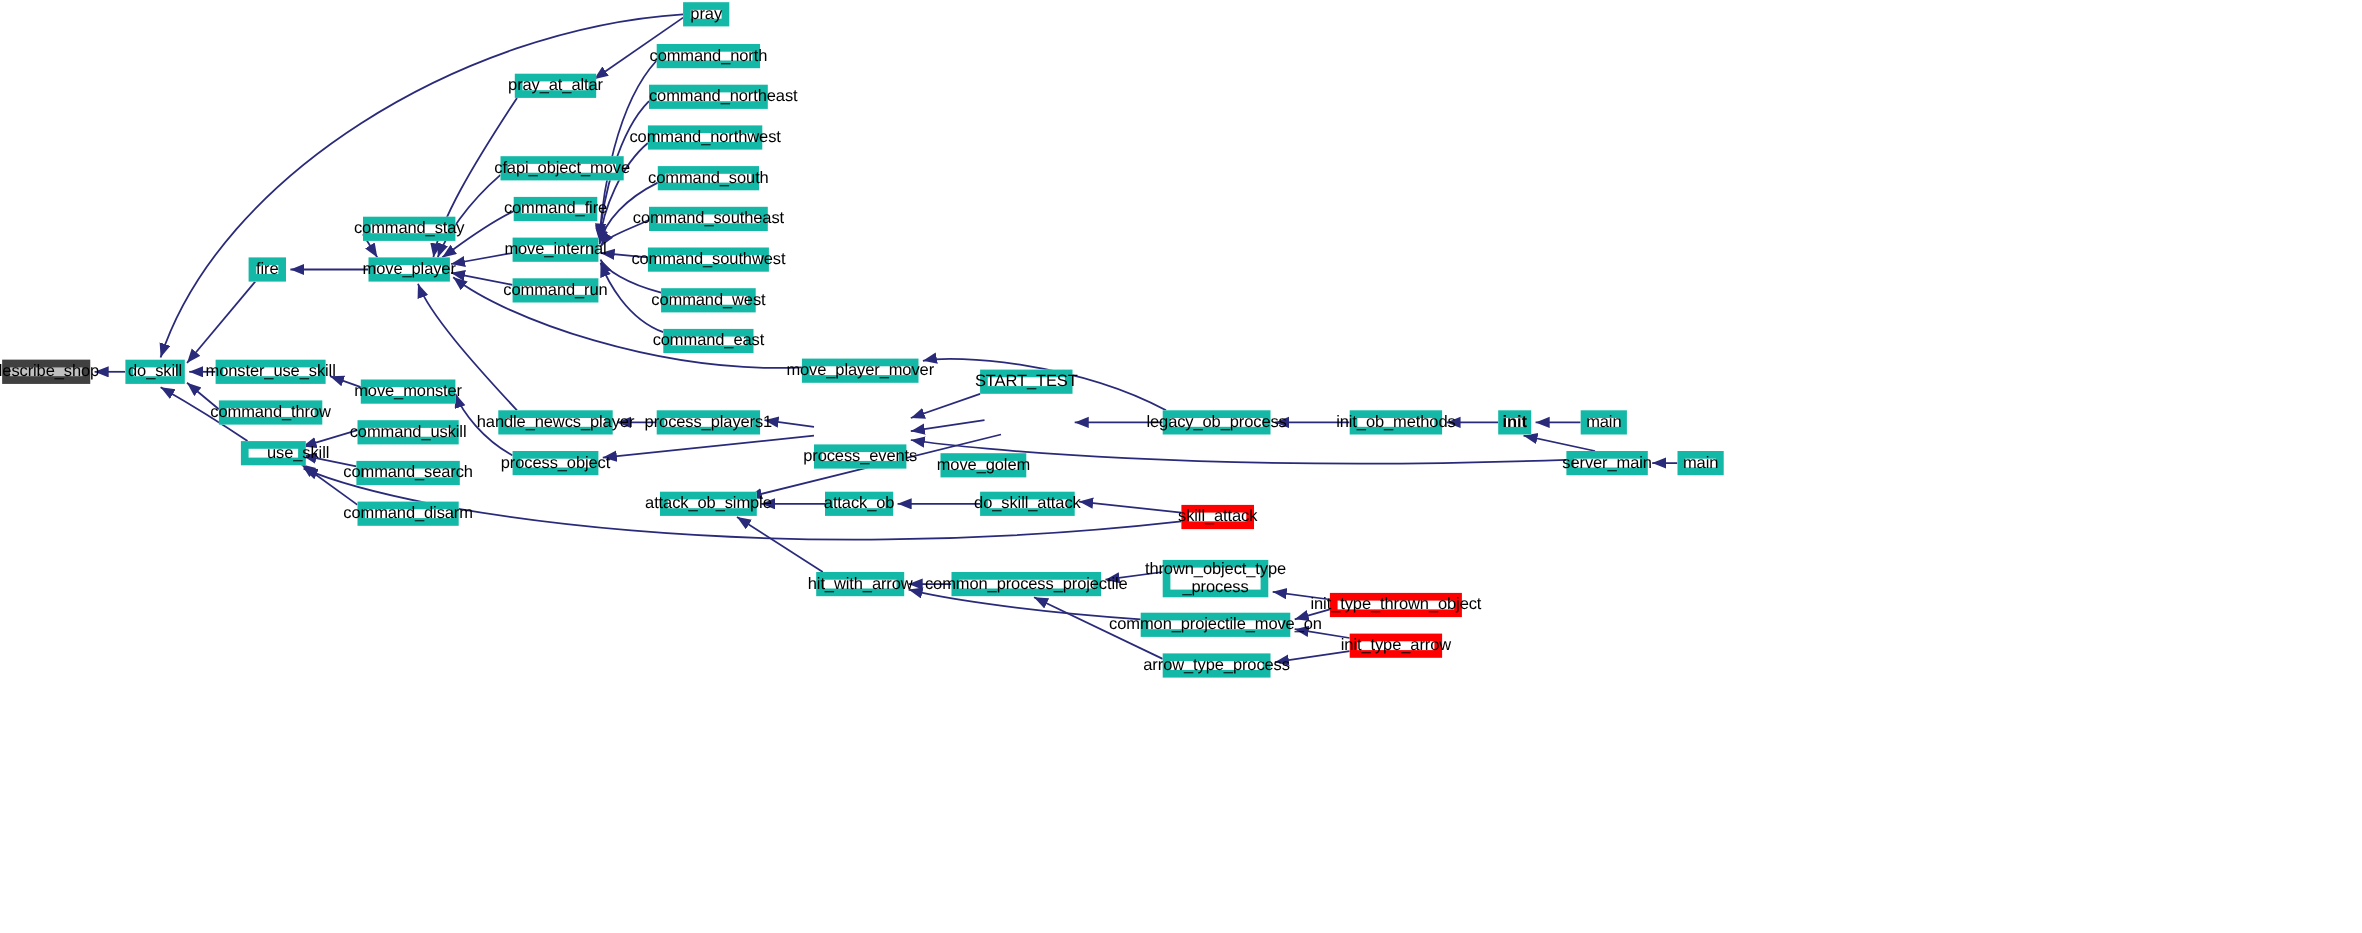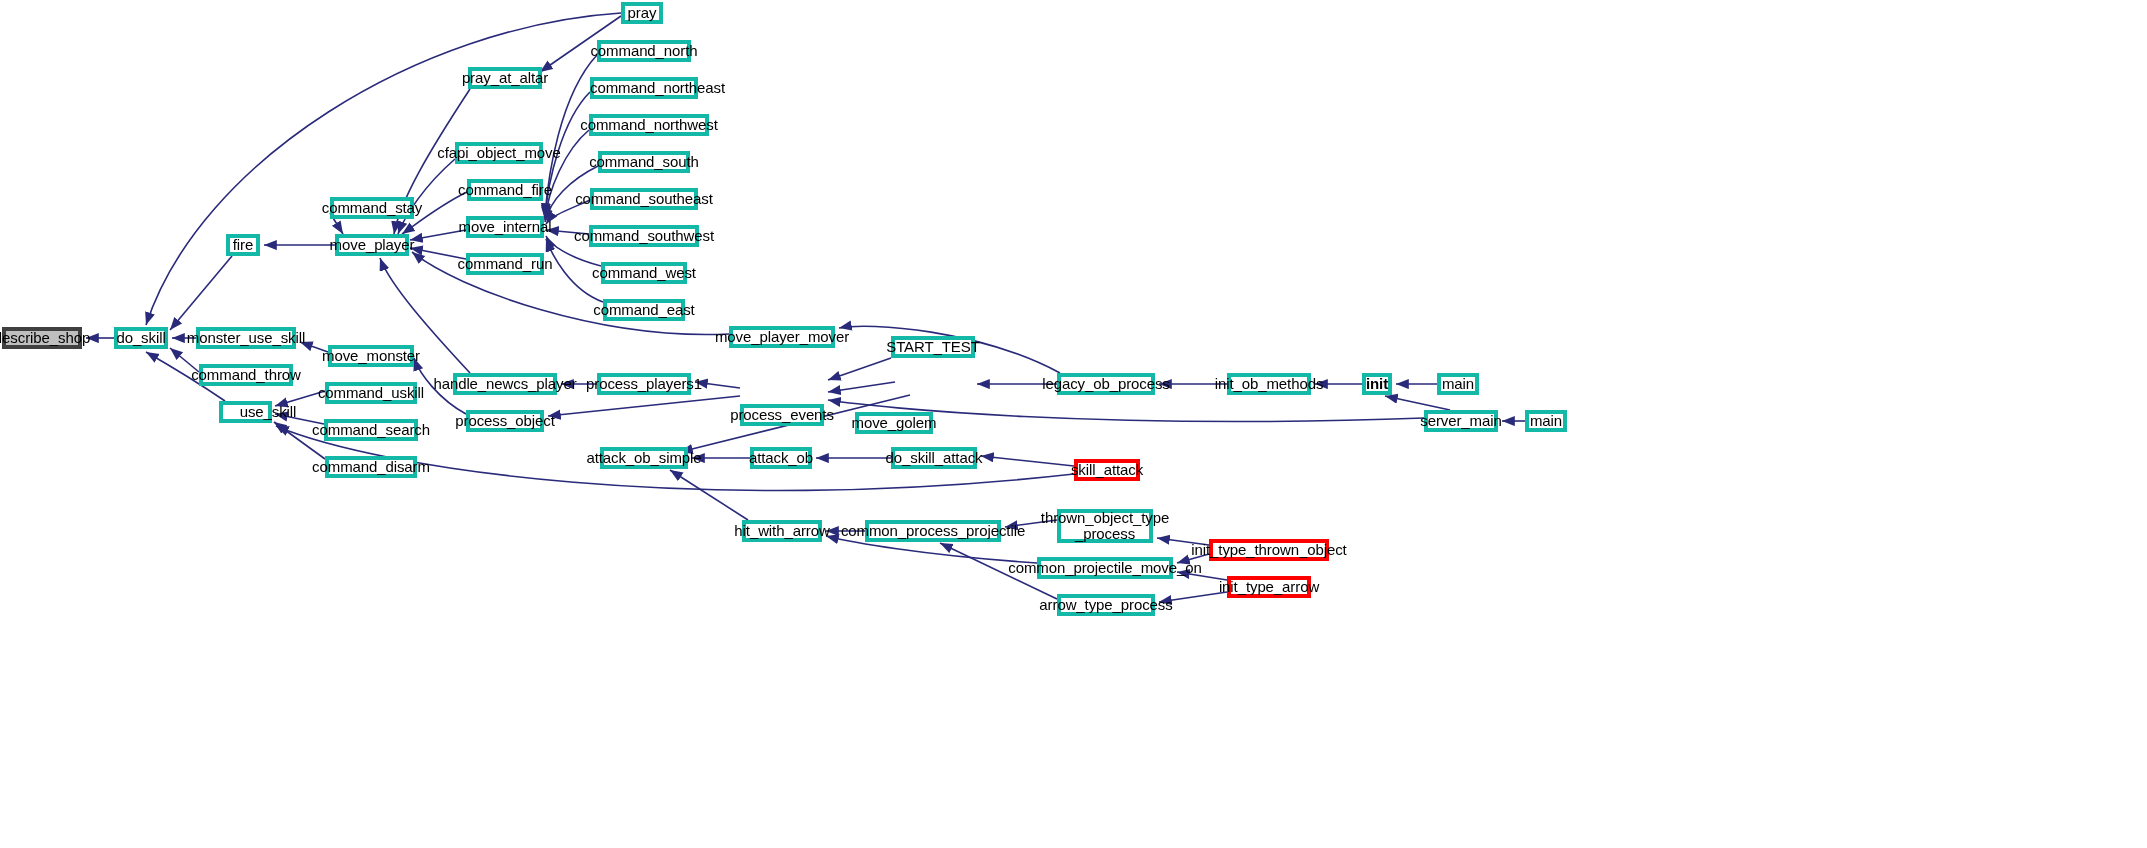--- a/index.html
+++ b/index.html
@@ -19,21 +19,21 @@
     pointer-events:none;
   }
   .node{
     position:absolute;
     box-sizing:border-box;
     display:flex;
     align-items:center;
     justify-content:center;
     text-align:center;
     background:#ffffff;
-    border:4px solid #14b8a6;
+    border:7px solid #14b8a6;
     color:#000000;
     font-size:15px;
     line-height:1.05;
     white-space:pre-line;
     letter-spacing:-0.1px;
     z-index:5;
   }
   .node.highlight{
     background:#bfbfbf;
     border-color:#404040;
@@ -119,27 +119,27 @@
       <div class="node" style="left: 199px; top: 364px; width: 94px; height: 22px;">command_throw</div>
       <div class="node" style="left: 219px; top: 401px; width: 52px; height: 22px; padding-left: 45px;">use_skill</div>
       <div class="node" style="left: 325px; top: 382px; width: 92px; height: 22px;">command_uskill</div>
       <div class="node" style="left: 324px; top: 419px; width: 94px; height: 22px;">command_search</div>
       <div class="node" style="left: 325px; top: 456px; width: 92px; height: 22px;">command_disarm</div>
       <div class="node" style="left: 335px; top: 234px; width: 74px; height: 22px;">move_player</div>
       <div class="node" style="left: 330px; top: 197px; width: 84px; height: 22px;">command_stay</div>
       <div class="node" style="left: 328px; top: 345px; width: 86px; height: 22px;">move_monster</div>
       <div class="node" style="left: 621px; top: 2px; width: 42px; height: 22px;">pray</div>
       <div class="node" style="left: 468px; top: 67px; width: 74px; height: 22px;">pray_at_altar</div>
-      <div class="node" style="left: 455px; top: 142px; width: 88px; height: 22px;">cfapi_object_move</div>
+      <div class="node" style="left: 455px; top: 142px; width: 112px; height: 22px;">cfapi_object_move</div>
       <div class="node" style="left: 467px; top: 179px; width: 76px; height: 22px;">command_fire</div>
       <div class="node" style="left: 466px; top: 216px; width: 78px; height: 22px;">move_internal</div>
       <div class="node" style="left: 466px; top: 253px; width: 78px; height: 22px;">command_run</div>
       <div class="node" style="left: 597px; top: 40px; width: 94px; height: 22px;">command_north</div>
       <div class="node" style="left: 590px; top: 77px; width: 108px; height: 22px; padding-left: 27px;">command_northeast</div>
-      <div class="node" style="left: 589px; top: 114px; width: 120px; height: 22px;">command_northwest</div>
+      <div class="node" style="left: 589px; top: 114px; width: 104px; height: 22px;">command_northwest</div>
       <div class="node" style="left: 598px; top: 151px; width: 92px; height: 22px;">command_south</div>
       <div class="node" style="left: 590px; top: 188px; width: 108px; height: 22px;">command_southeast</div>
       <div class="node" style="left: 589px; top: 225px; width: 110px; height: 22px;">command_southwest</div>
       <div class="node" style="left: 601px; top: 262px; width: 86px; height: 22px;">command_west</div>
       <div class="node" style="left: 603px; top: 299px; width: 82px; height: 22px;">command_east</div>
       <div class="node" style="left: 453px; top: 373px; width: 104px; height: 22px;">handle_newcs_player</div>
       <div class="node" style="left: 466px; top: 410px; width: 78px; height: 22px;">process_object</div>
       <div class="node" style="left: 729px; top: 326px; width: 106px; height: 22px;">move_player_mover</div>
       <div class="node" style="left: 597px; top: 373px; width: 94px; height: 22px;">process_players1</div>
       <div class="node" style="left: 600px; top: 447px; width: 88px; height: 22px;">attack_ob_simple</div>

